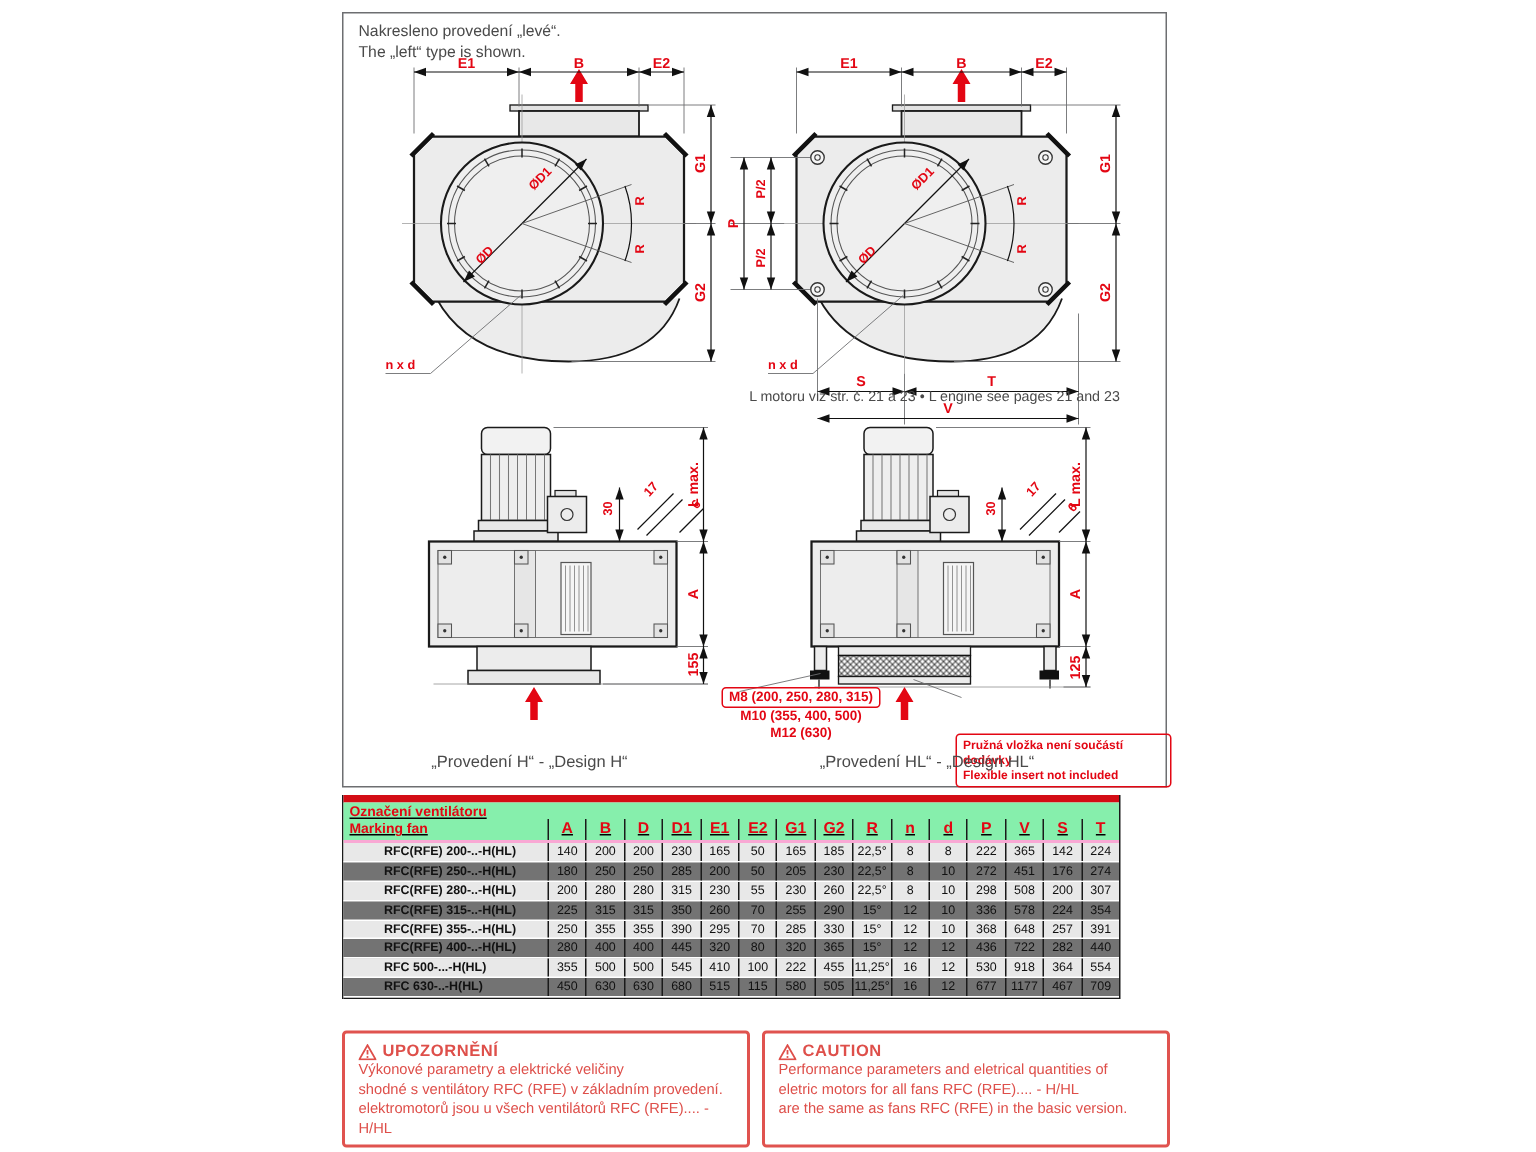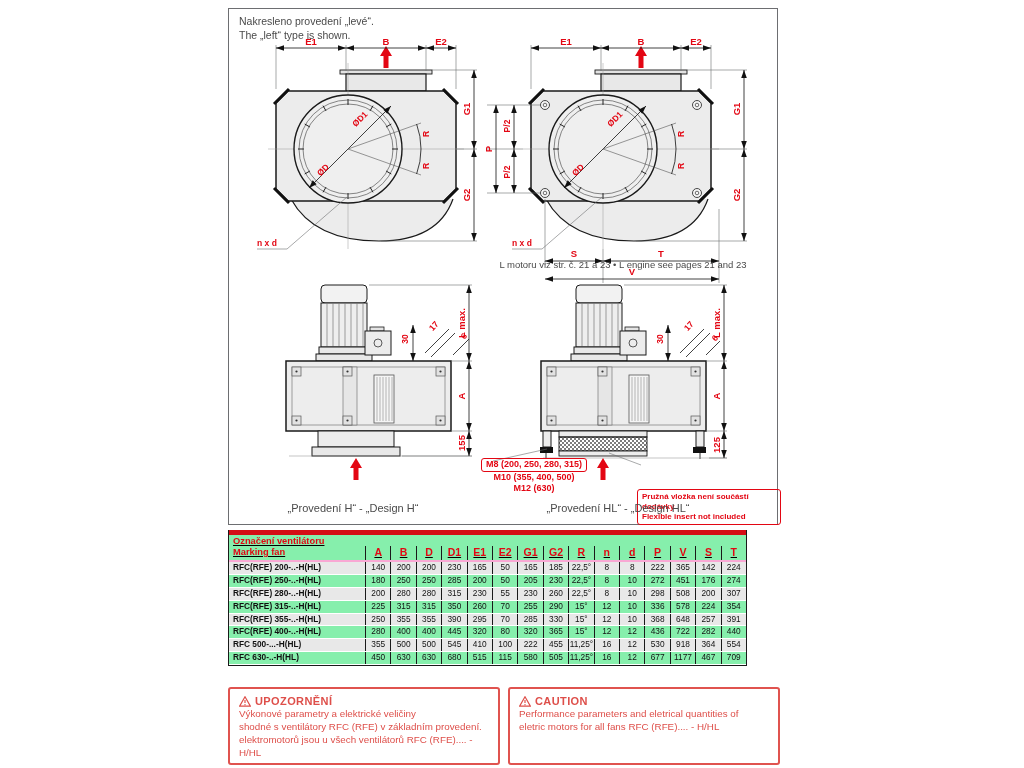--- a/index.html
+++ b/index.html
@@ -21,23 +21,23 @@
   
   #dimtable{left:228px;top:530px;width:517px;}
   #redbar{height:5px;background:#d40d15;}
   .thead,.trow{display:grid;grid-template-columns:136px repeat(15,1fr);}
   .thead{height:25px;border-bottom:2px solid #f9a8d4;background:#86efac;text-decoration:underline;}
   .thead .c1{padding:1px 0 0 4px;color:#e30613;font-weight:bold;font-size:9.3px;line-height:1.2;}
   .thead .hc{color:#e30613;font-weight:bold;font-size:10.5px;text-align:center;align-self:end;padding-bottom:2px;
     border-left:1px solid #1a1a1a;}
   #tbody{border-bottom:1px solid #1a1a1a;}
   .trow{height:11.9px;border-bottom:1px solid #fff;background:#e8e8e8;}
-  .trow.even{background:#86efac;}
+  .trow.even{background:#737373;}
   .tcell{font-size:8.3px;line-height:11.9px;color:#111;overflow:hidden;white-space:nowrap;}
-  .tcell.label{font-weight:bold;padding-left:4px;}
+  .tcell.label{font-weight:bold;padding-left:4px;margin-left:23px;}
   .tcell.val{text-align:center;border-left:1px solid #1a1a1a;}
   #dimtable{border-left:1px solid #1a1a1a;border-right:1px solid #1a1a1a;}
   
   .warnbox{top:687px;width:250px;height:62px;border:2px solid #e0534f;border-radius:3px;
     padding:6px 9px;color:#de4f4a;}
   #warn-cz{left:228px;} #warn-en{left:508px;}
   .warn-title{font-weight:bold;font-size:11px;letter-spacing:.4px;display:flex;align-items:flex-end;gap:4px;}
   .warn-lines{font-size:9.8px;line-height:1.32;margin-top:1px;}
 </style>
 </head>
@@ -568,14 +568,15 @@
     <svg width="12" height="11" viewBox="0 0 12 11">
       <path d="M6,0.8 L11.4,10.2 L0.6,10.2 Z" fill="none" stroke="#de4f4a" stroke-width="1.2"></path>
       <line x1="6" y1="4" x2="6" y2="7" stroke="#de4f4a" stroke-width="1.2"></line>
       <circle cx="6" cy="8.7" r="0.7" fill="#de4f4a"></circle>
     </svg>
     <span>CAUTION</span>
   </div>
   <div class="warn-lines">
       <div>Performance parameters and eletrical quantities of</div>
       <div>eletric motors for all fans RFC (RFE).... - H/HL</div>
+      <div>are the same as fans RFC (RFE) in the basic version.</div>
     </div>
 </div>
 
 </body></html>

